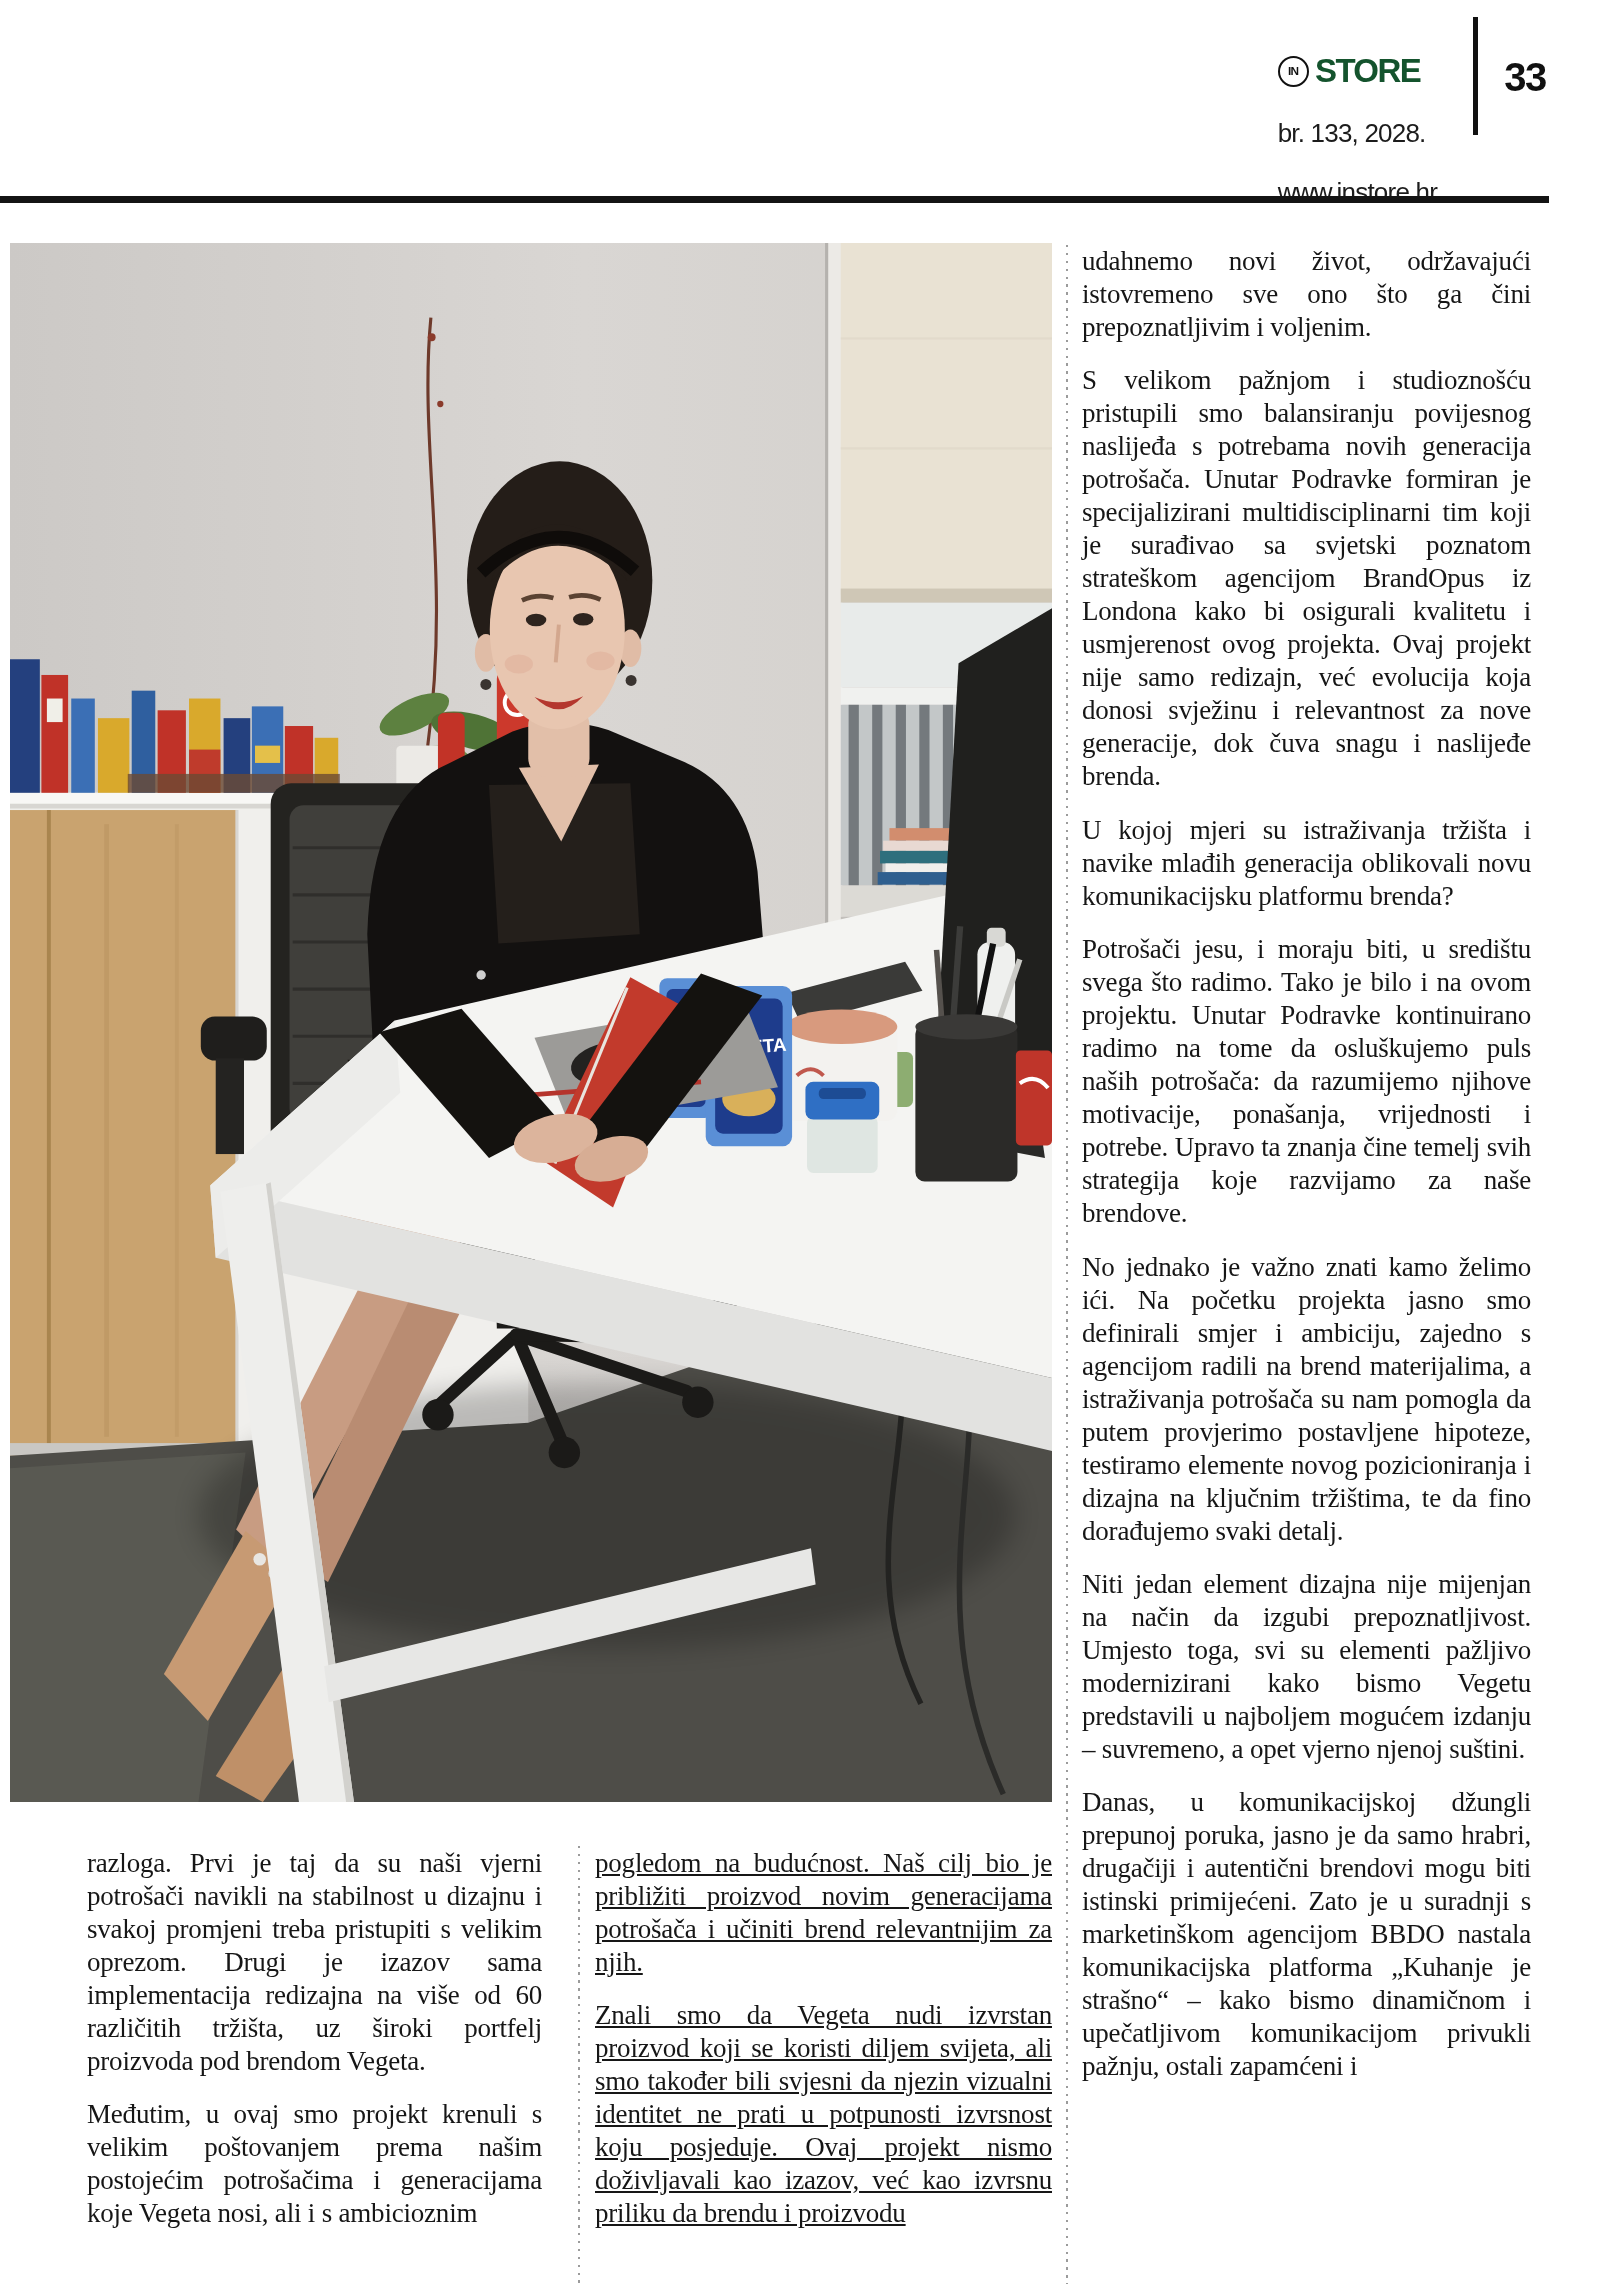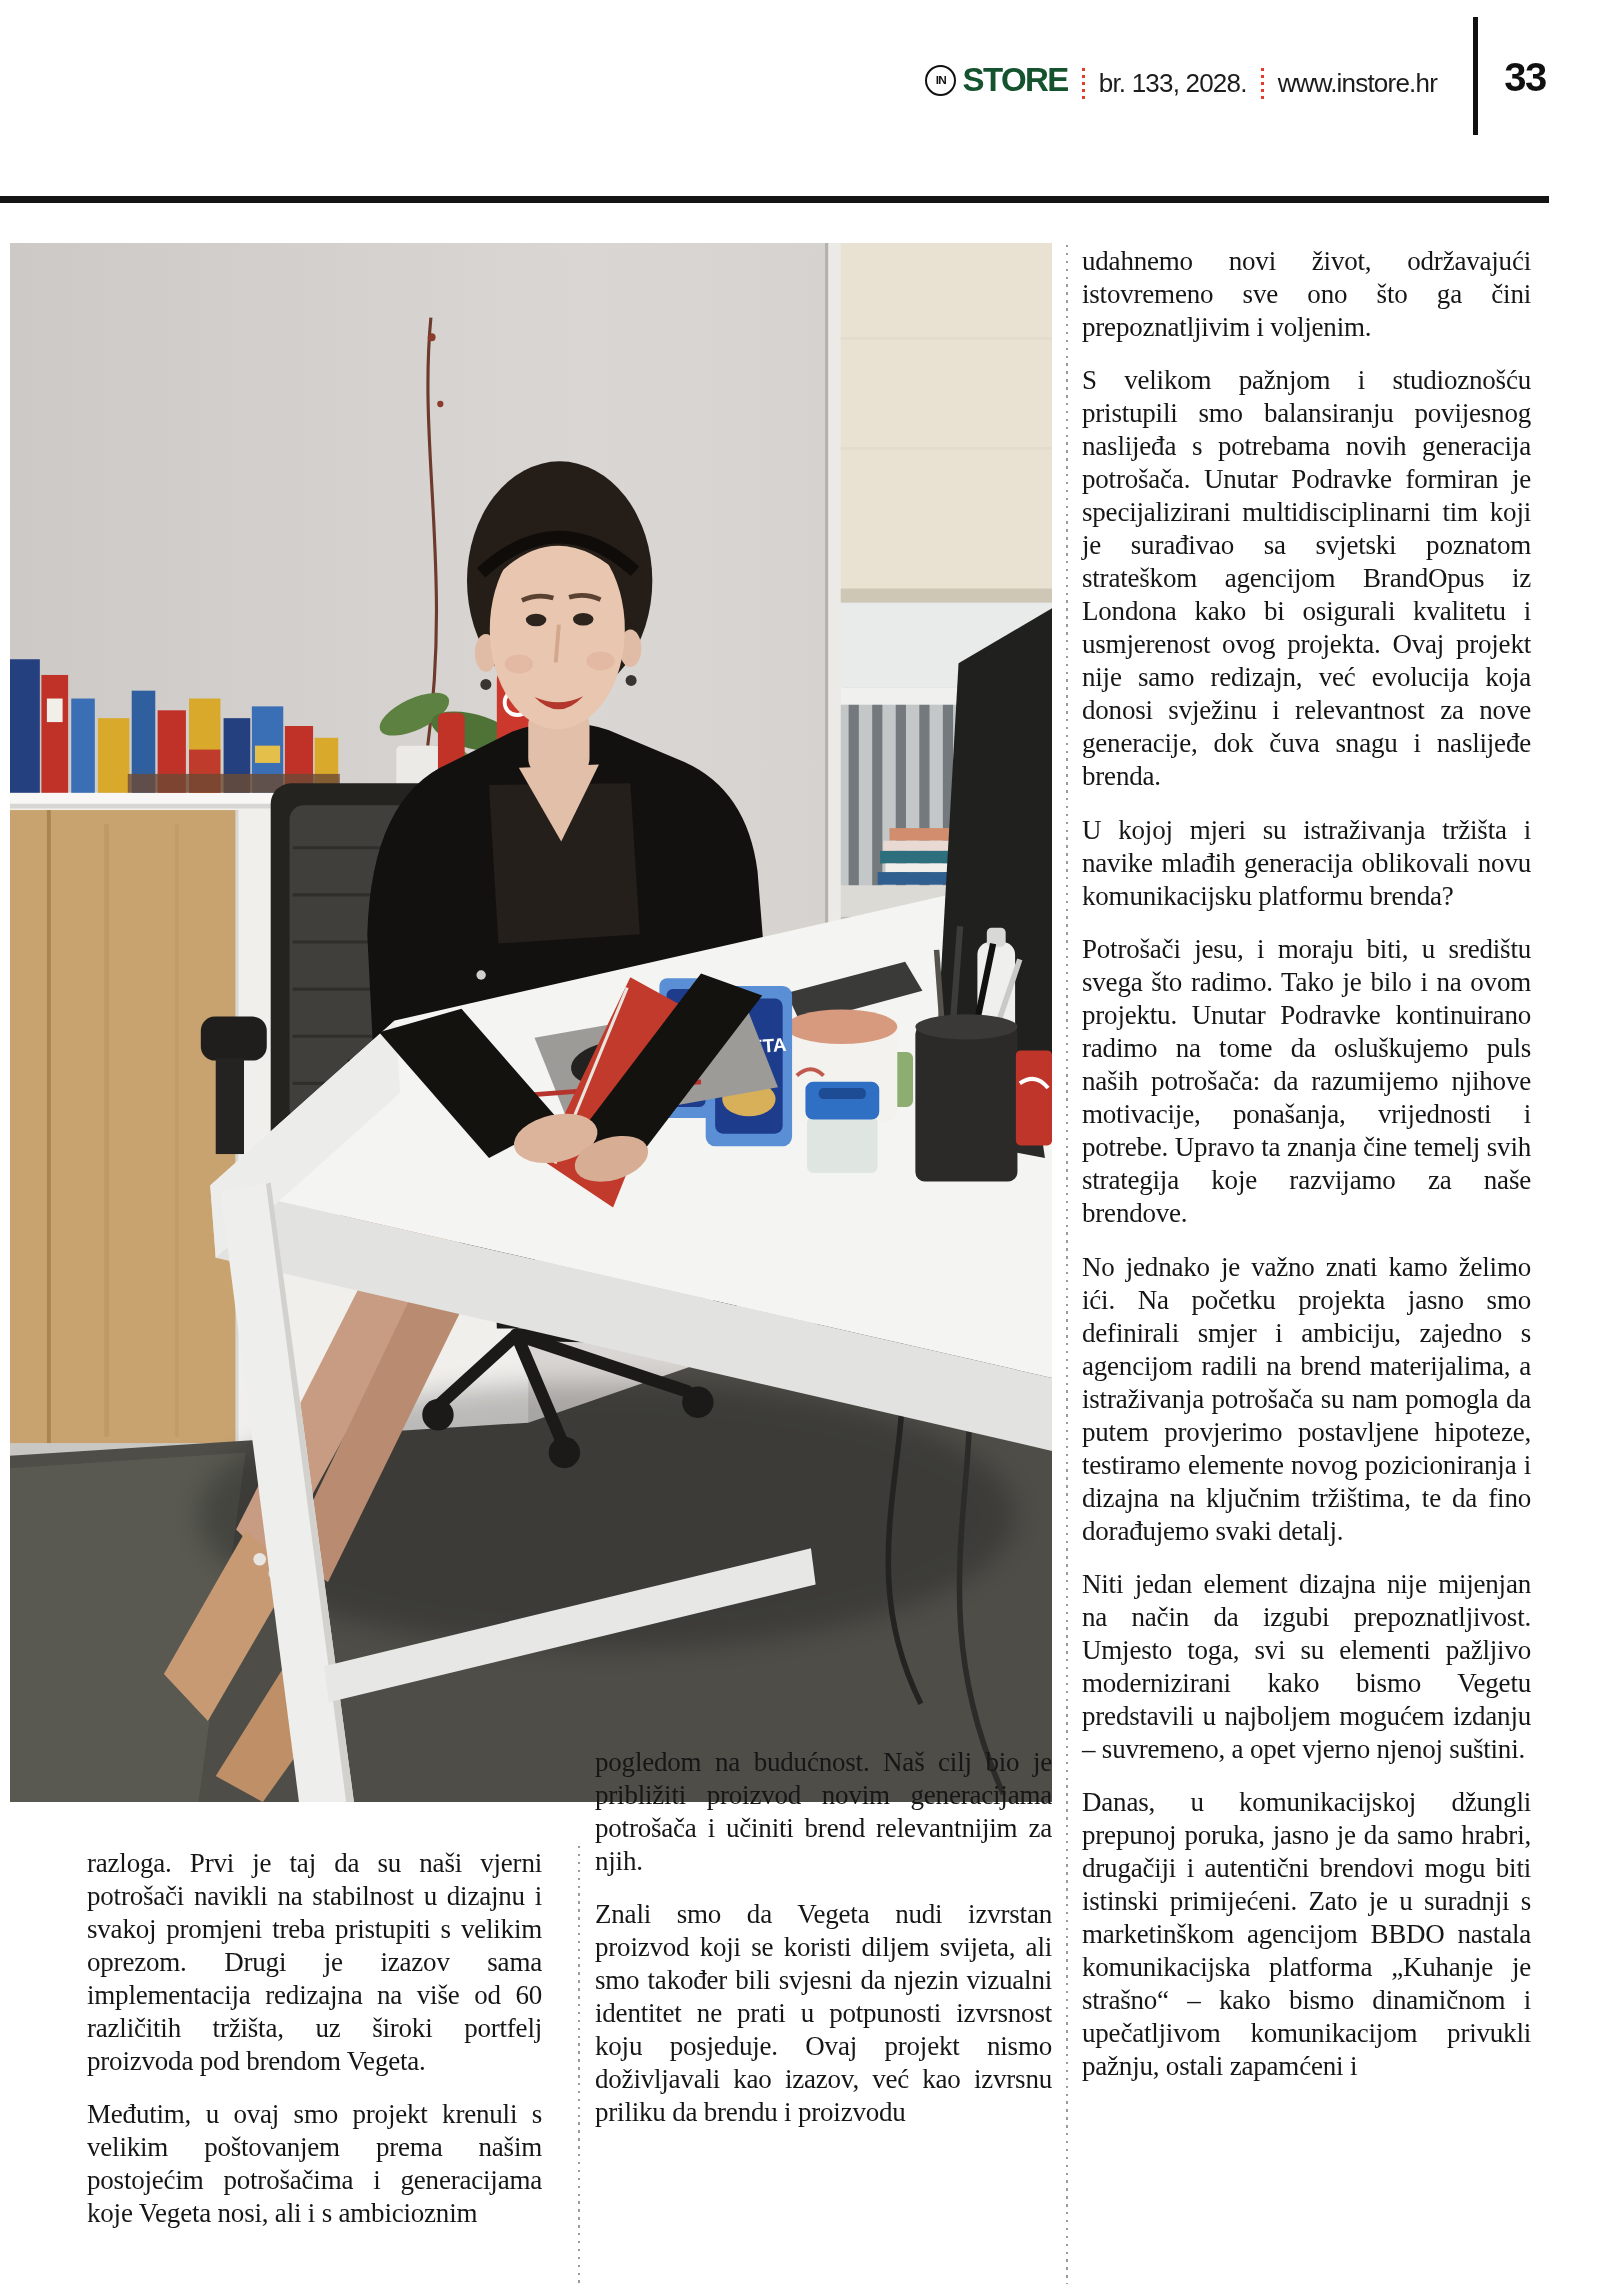--- a/index.html
+++ b/index.html
@@ -1,21 +1,21 @@
 <!DOCTYPE html>
 <html style="font-size:12.6px"><head>
 <meta charset="utf-8">
 <style>
   html,body{margin:0;padding:0;background:#888;}
   .page{position:relative;width:1623px;height:2295px;background:#ffffff;overflow:hidden;
         font-family:"Liberation Serif", serif;color:#161616;}
 
   
-  .masthead{position:absolute;top:52px;right:186px;height:47px;display:flex;align-items:flex-end;gap:14px;
-            font-family:"Liberation Sans", sans-serif;white-space:nowrap;}
+  .masthead{position:absolute;top:52px;right:186px;height:47px;display:flex;align-items:flex-start;gap:14px;
+            font-family:"Liberation Sans", sans-serif;white-space:nowrap;flex-direction:column;}
   .logo-wrap{display:flex;align-items:center;gap:6.3px;}
   .logo-circle{width:27px;height:27px;border:2.4px solid #111;border-radius:50%;display:flex;
                align-items:center;justify-content:center;font-size:11.8px;font-weight:800;letter-spacing:-0.8px;color:#111;}
   .brand{font-size:33px;font-weight:800;letter-spacing:-1.6px;color:#14532d;}
   .red-dotted-sep{width:3.1px;height:31px;
       background-image:repeating-linear-gradient(to bottom,#e23d2e 0 3.1px,transparent 3.1px 7px);}
   .issue,.website{font-size:26px;letter-spacing:-0.8px;color:#1c1c1c;}
   .page-bar{position:absolute;top:17.3px;left:1473px;width:4.7px;height:118px;background:#111;}
   .page-number{position:absolute;top:55px;left:1491px;width:68px;text-align:center;
                font-family:"Liberation Sans", sans-serif;font-size:40px;font-weight:800;letter-spacing:-1.6px;color:#111;}
@@ -30,21 +30,21 @@
       background-image:repeating-linear-gradient(to bottom,#9b9b9b 0 2.4px,transparent 2.4px 7.9px);}
   .divider-main{left:1066px;top:245px;height:2039px;}
   .divider-bottom{left:578px;top:1846px;height:437px;}
 
   
   .col{position:absolute;font-size:27px;line-height:33px;text-align:justify;letter-spacing:-0.2px;color:#161616;}
   .col p{margin:0 0 20.4px 0;}
   .col p:last-child{margin-bottom:0;}
   .col-right{left:1082px;top:245px;width:449px;}
   .col-left-bottom{left:87px;top:1847px;width:455px;}
-  .col-mid-bottom{left:595px;top:1746px;width:457px;}
+  .col-mid-bottom{left:595px;top:1847px;width:457px;text-decoration:underline;}
   .question{font-weight:400;letter-spacing:-0.2px;}
 </style>
 </head>
 <body>
 
 <div class="page">
 
   <div class="masthead">
     <span class="logo-wrap">
       <span class="logo-circle">IN</span>

